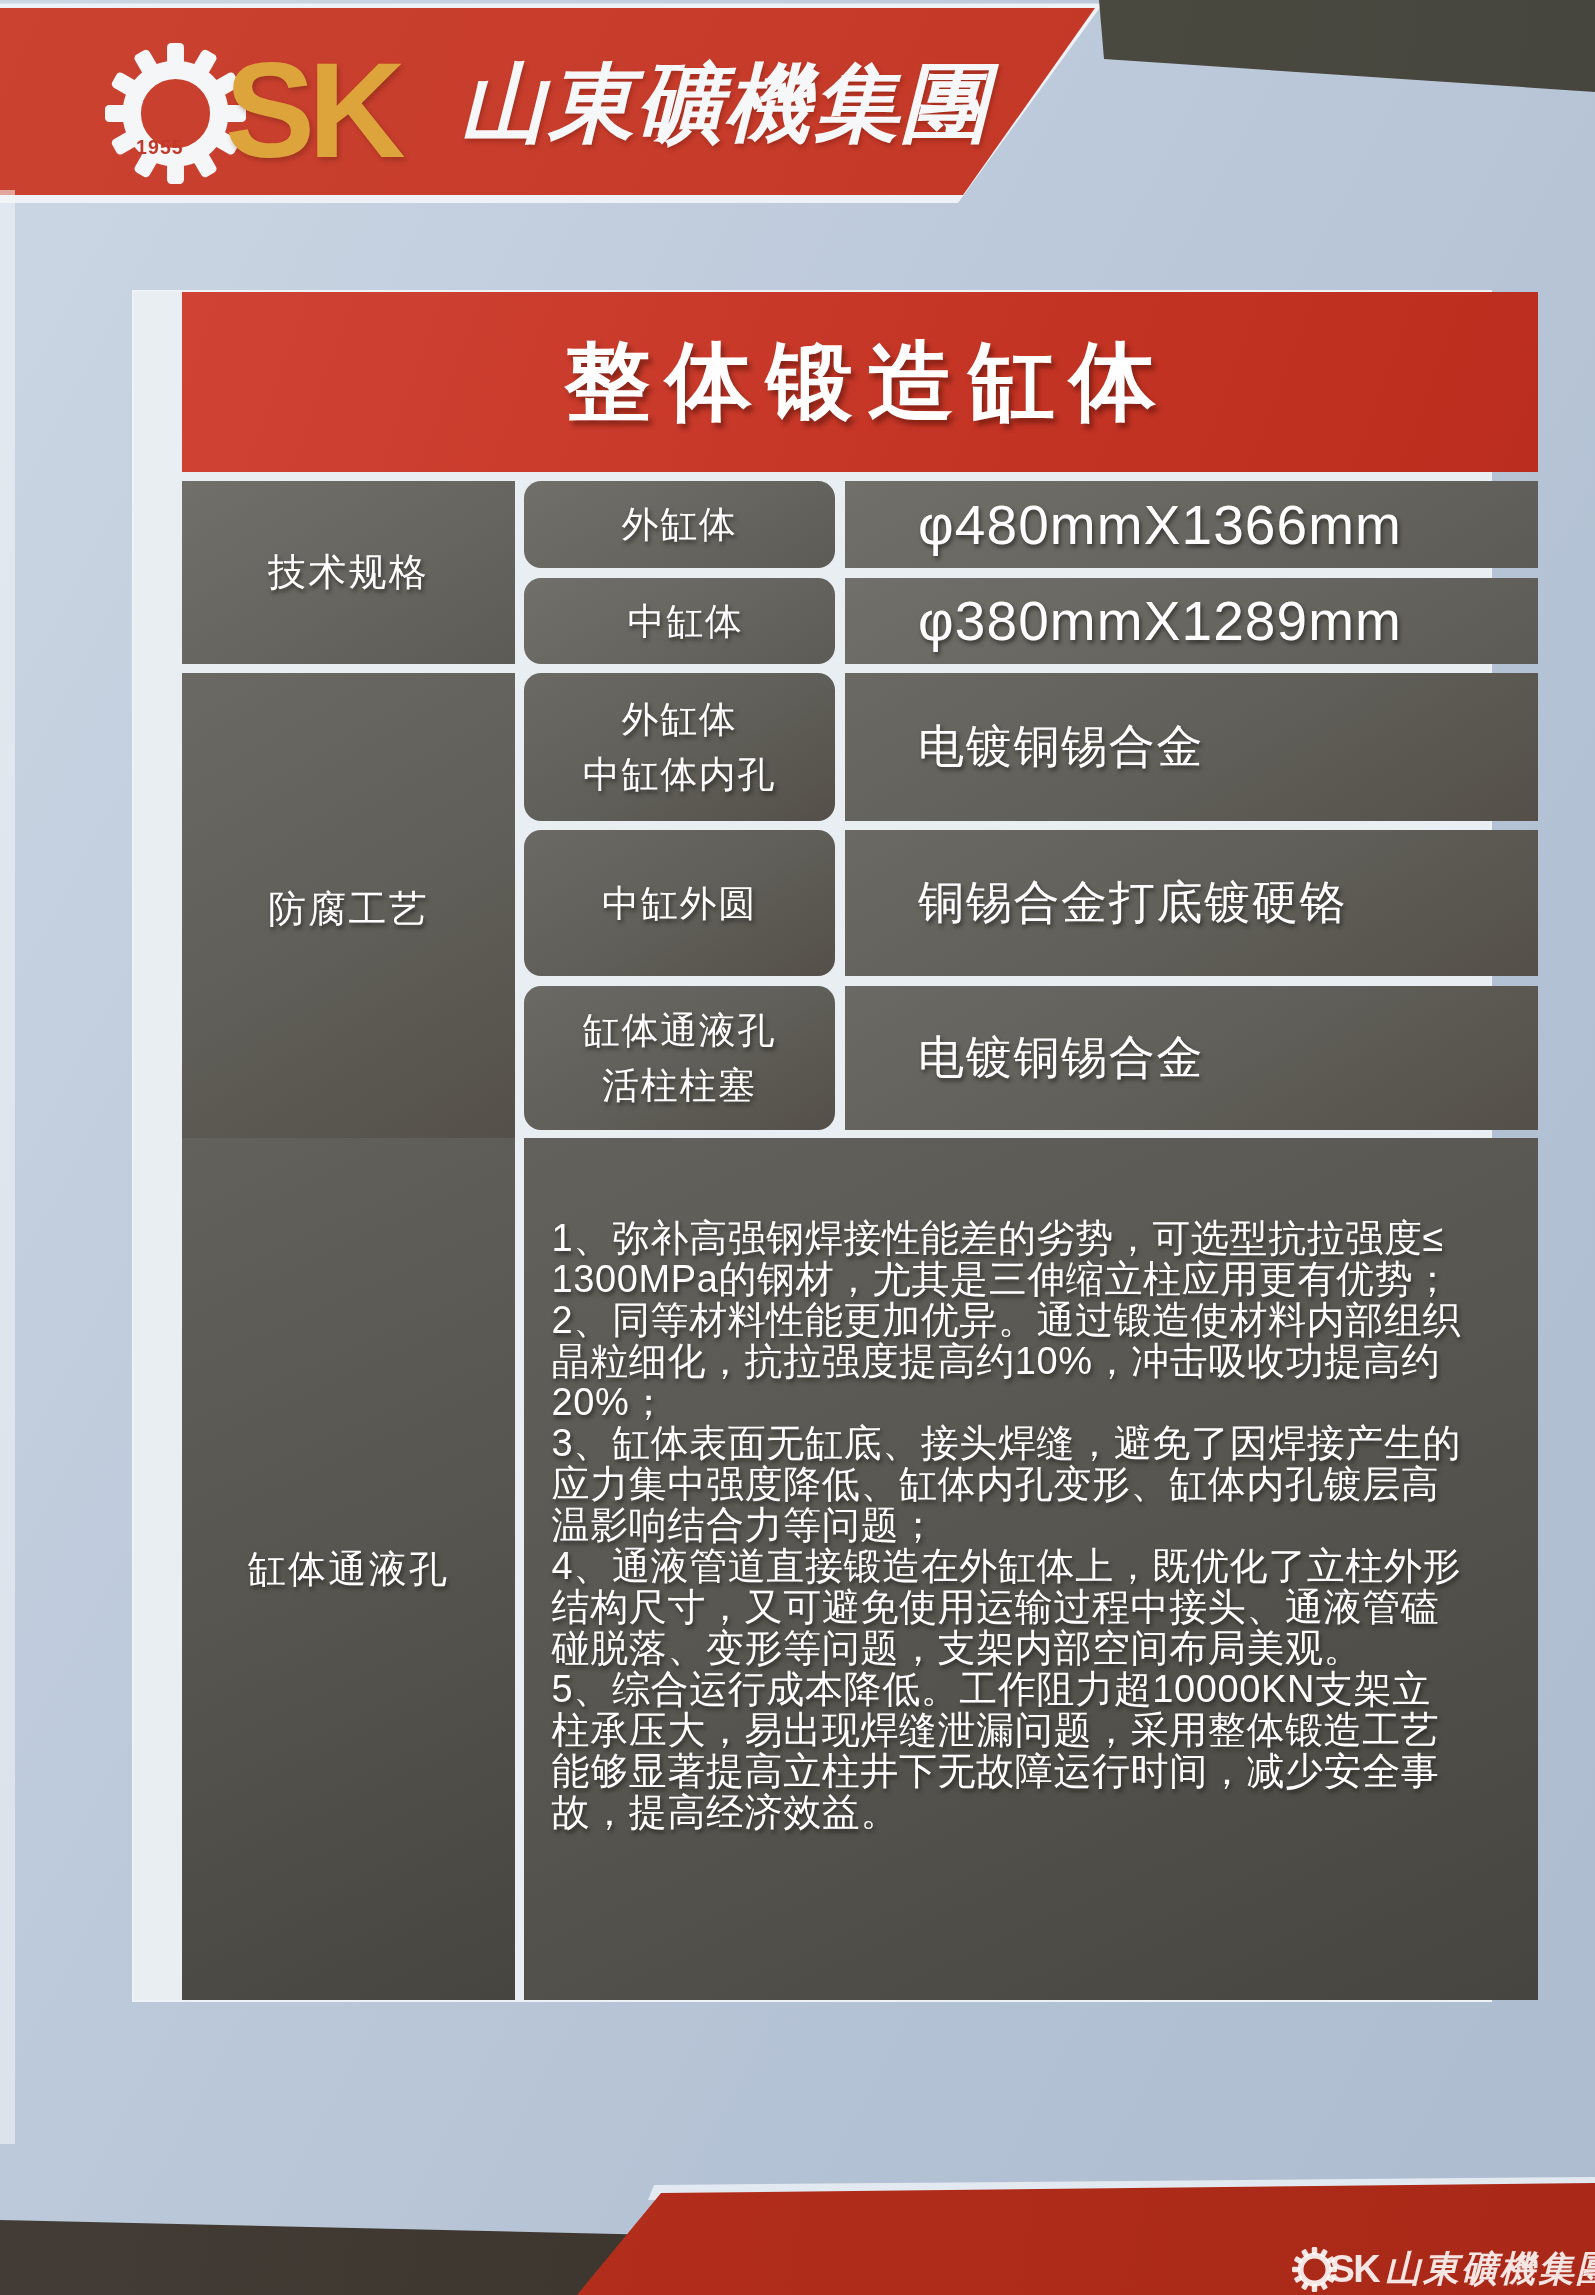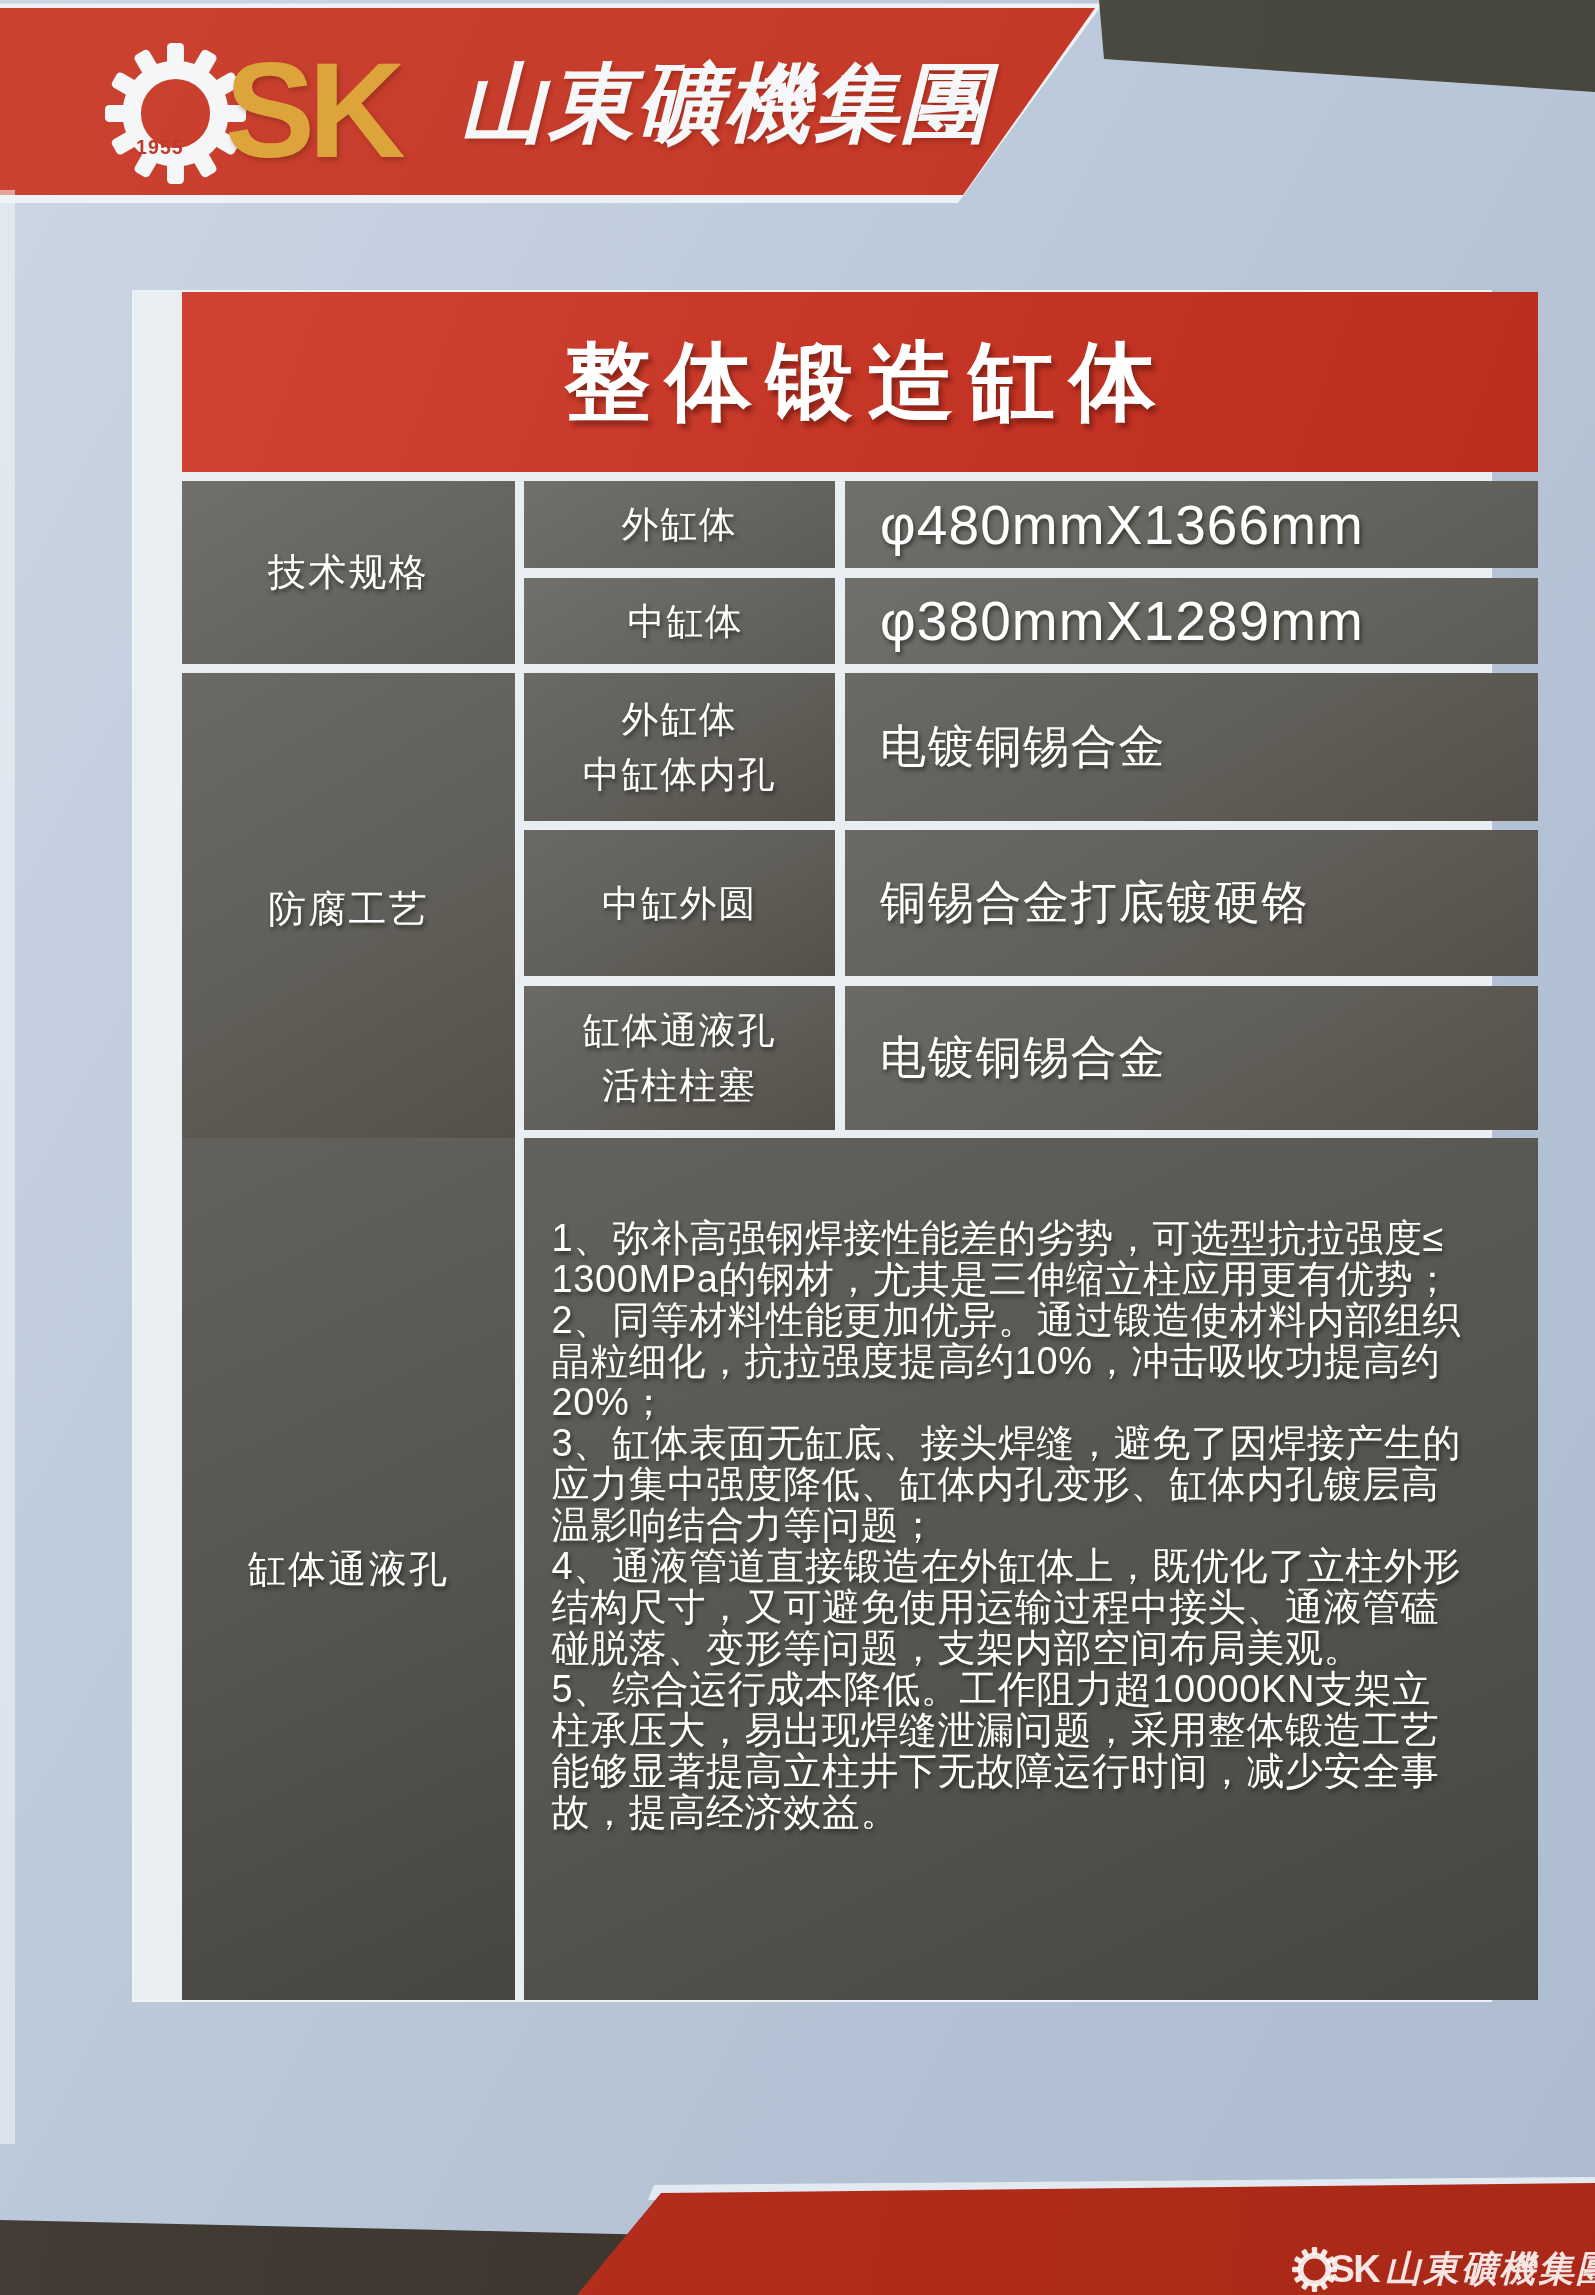--- a/index.html
+++ b/index.html
@@ -42,25 +42,25 @@
               background:#e9eef3;border:2.9px solid rgba(238,242,246,.85);box-sizing:content-box;}
   .spec-table>div{position:absolute;box-sizing:border-box;margin-left:48px;}
   .title-bar{left:0;top:0;width:1356px;height:180px;
              background:linear-gradient(110deg,#d04334 0%,#c43424 60%,#bb2d1e 100%);
              display:flex;align-items:center;justify-content:center;}
   .title-text{color:#fff;font-size:86px;font-weight:bold;letter-spacing:15px;text-indent:15px;
               text-shadow:3.4px 4.6px 5.7px rgba(60,10,5,.45);}
   .cell{background:linear-gradient(150deg,#716f69 0%,#67655f 55%,#5d5b55 100%);
         color:#fff;display:flex;align-items:center;justify-content:center;text-align:center;
         text-shadow:1.7px 2.9px 4px rgba(0,0,0,.5);white-space:pre-line;}
-  .cell.value{justify-content:flex-start;text-align:left;padding-left:35px;}
+  .cell.value{justify-content:flex-start;text-align:left;padding-left:73px;}
   .cell.dim{background:linear-gradient(150deg,#6b6963 0%,#605e58 55%,#544f49 100%);}
   .cell.dark{background:linear-gradient(155deg,#63615b 0%,#57554f 50%,#47453f 100%);}
   .seclabel{font-size:38px;letter-spacing:2.3px;}
-  .rowlabel{font-size:37px;line-height:55px;letter-spacing:1.7px;}
+  .rowlabel{font-size:37px;line-height:55px;letter-spacing:1.7px;border-radius:17px;}
   .rowvalue-lat{font-size:55px;letter-spacing:1.1px;}
   .rowvalue-cjk{font-size:46px;letter-spacing:1.7px;}
 
   
   .c1{left:0;width:333px;}
   .c2{left:342px;width:311px;}
   .c3{left:663px;width:693px;}
   .s1lab{top:189px;height:183px;}
   .r1{top:189px;height:87px;}
   .r2{top:286px;height:86px;padding-left:12px;}

